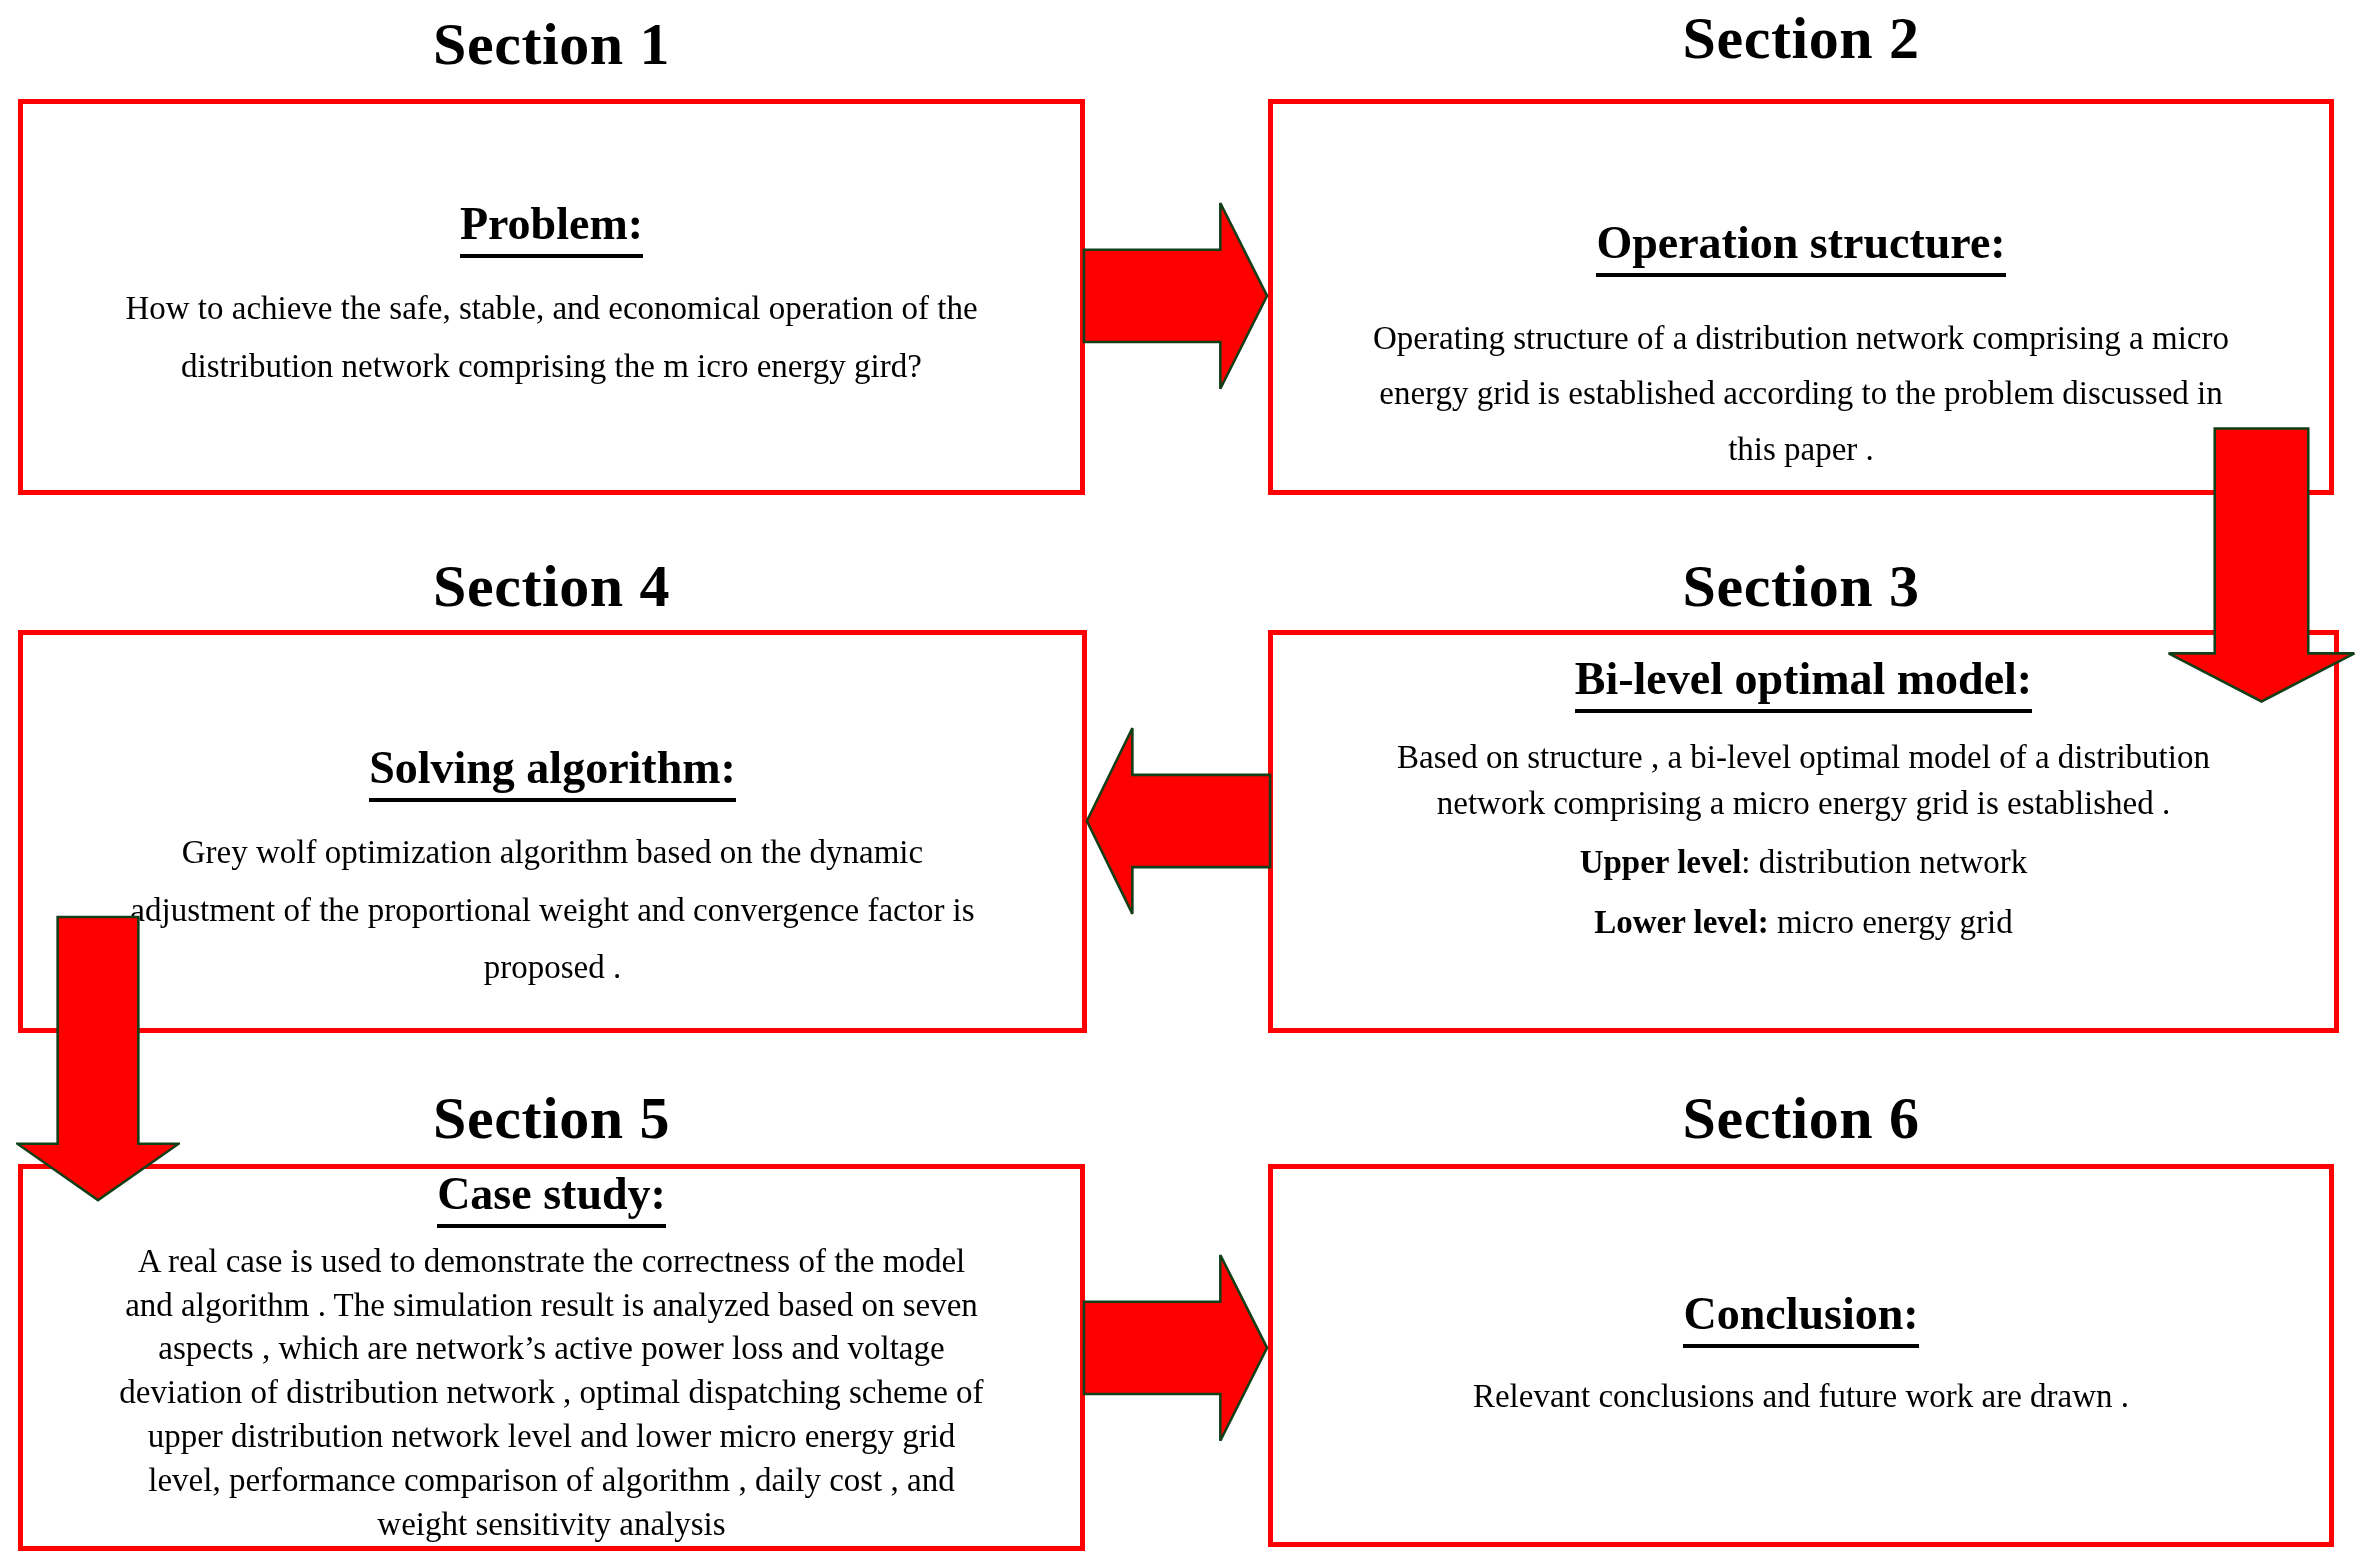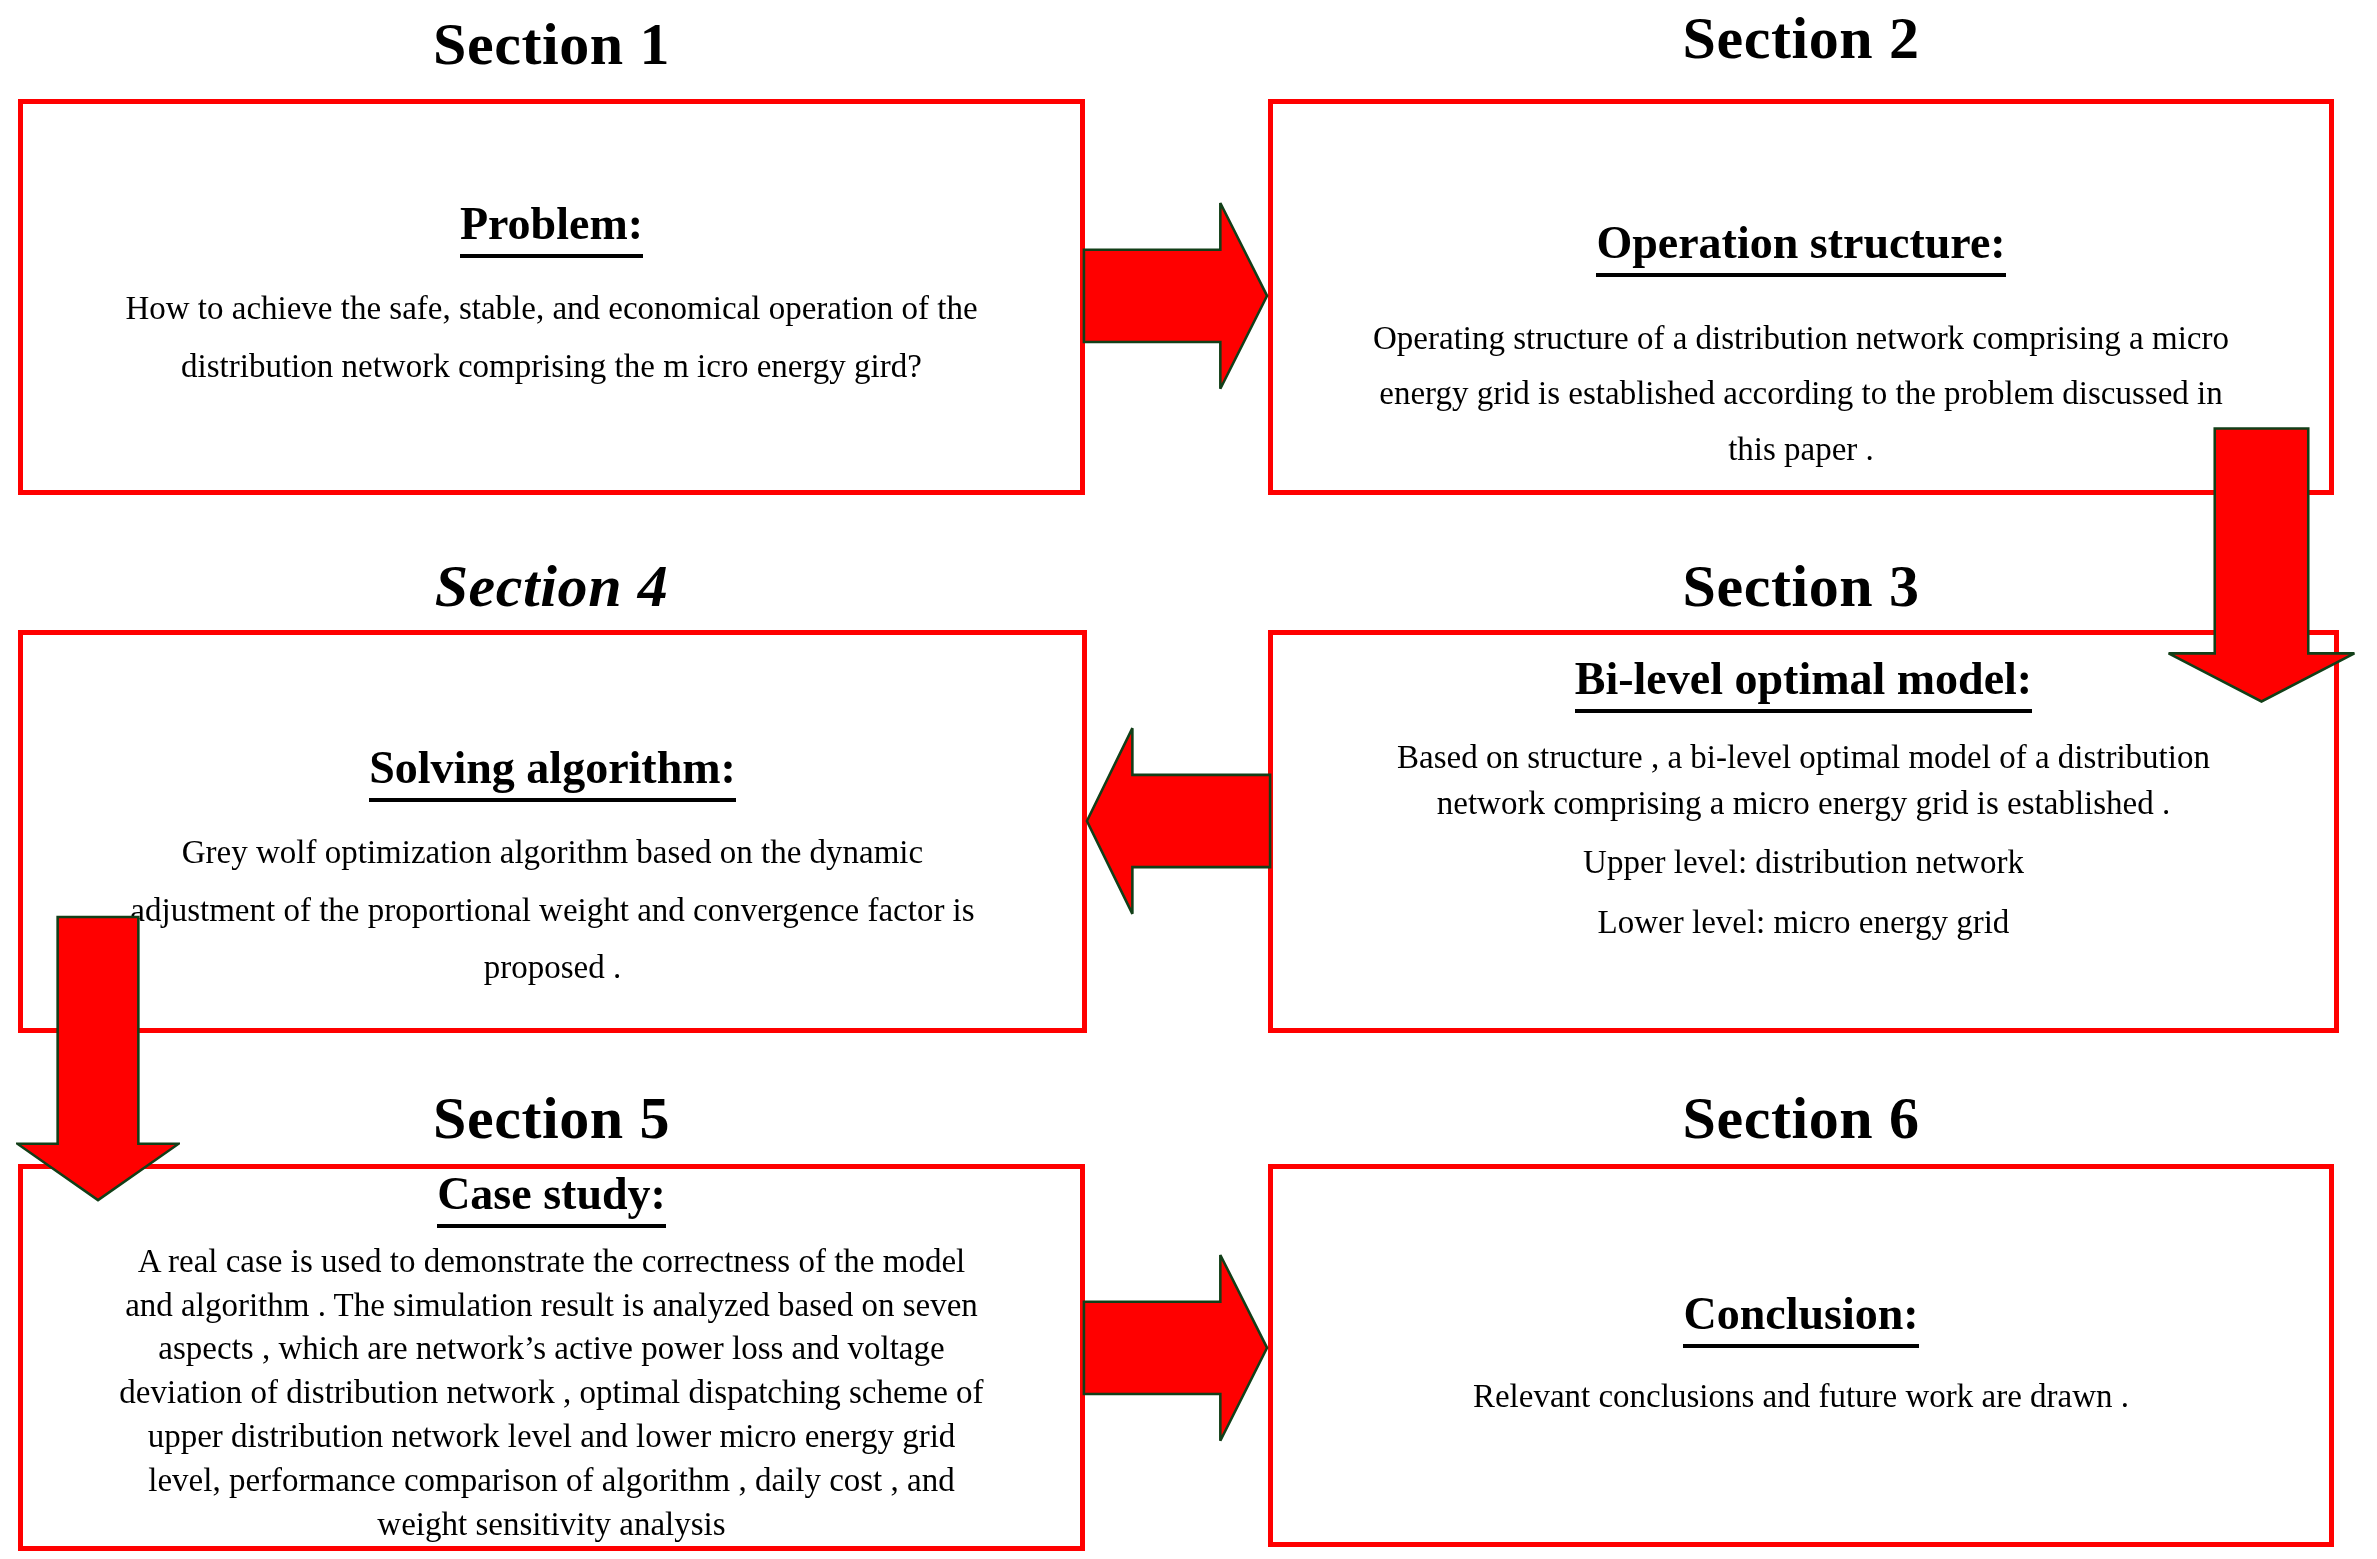--- a/index.html
+++ b/index.html
@@ -54,38 +54,38 @@
   .lh-168 { line-height: 1.68; }
   .lh-138 { line-height: 1.38; }
   .lh-133 { line-height: 1.33; }
   .lh-160 { line-height: 1.60; }
   .level-line {
     font-size: 33px;
     line-height: 1.38;
     margin-top: 14px;
     text-align: center;
   }
-  .bold { font-weight: normal; text-align: center; }
+  .bold { font-weight: bold; text-align: center; }
   .arrow { position: absolute; }
   .arrow polygon {
     fill: var(--arrow-fill, #ff0000);
     stroke: var(--arrow-outline, #123f18);
     stroke-width: 4px;
     stroke-linejoin: miter;
   }
 </style>
 </head>
 <body>
 
 <div id="canvas">
 
   <div class="heading" style="left:18px; top:11px; width:1067px;">Section 1</div>
   <div class="heading" style="left:1268px; top:5.1px; width:1066px;">Section 2</div>
 
-  <div class="heading" style="left:18px; top:553px; width:1067px;font-style:italic;">Section 4</div>
+  <div class="heading" style="left:18px; top:553px; width:1067px;">Section 4</div>
   <div class="heading" style="left:1268px; top:553px; width:1066px;">Section 3</div>
 
   <div class="heading" style="left:18px; top:1085px; width:1067px;">Section 5</div>
   <div class="heading" style="left:1268px; top:1085px; width:1066px;">Section 6</div>
 
   <div class="box v-center" style="left:18px; top:99px; width:1067px; height:396px;">
     <div class="title">Problem:</div>
     <div class="body-text lh-175">How to achieve the safe, stable, and economical operation of the
 distribution network  comprising the m icro energy gird?</div>
   </div>

